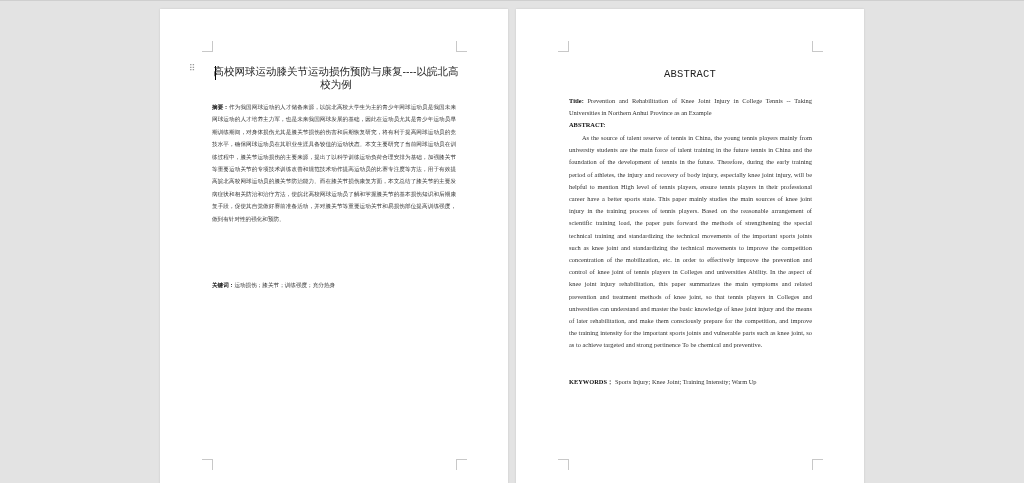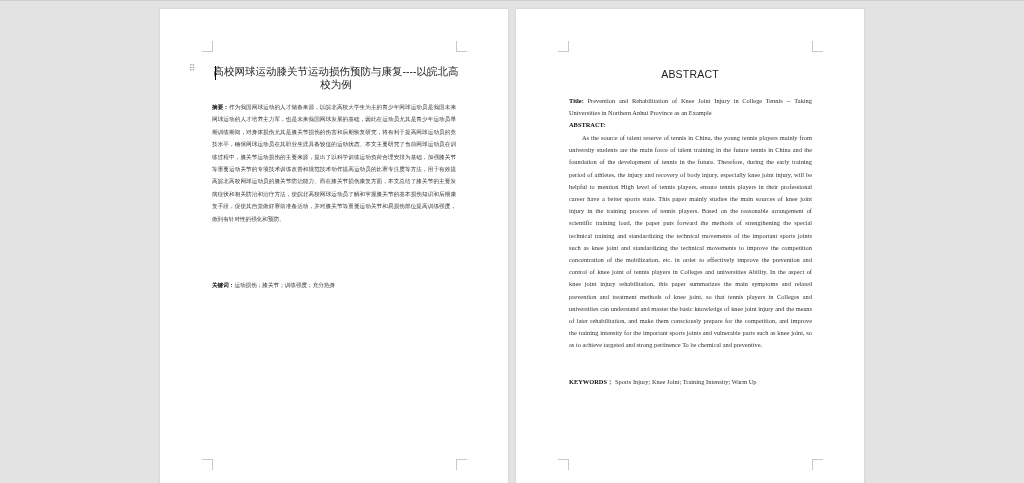--- a/index.html
+++ b/index.html
@@ -35,21 +35,21 @@
     text-align:justify; text-indent:0;
   }
   .cn-abstract b, .cn-kw b { font-weight:bold; color:#111; }
   .cn-kw {
     position:absolute; left:52px; top:271px; width:244px;
     font-family:"DejaVu Sans", sans-serif; font-size:5.6px; line-height:10px; color:#333;
   }
 
   .en-heading {
     position:absolute; left:0; top:59px; width:348px; text-align:center;
-    font-family:Liberation Sans, sans-serif; font-size:10.5px; color:#222; letter-spacing:0.2px;
+    font-family:Liberation Mono, monospace; font-size:10.5px; color:#222; letter-spacing:0.2px;
   }
   .en-title {
     position:absolute; left:53px; top:86px; width:243px;
     font-size:6.4px; line-height:12.2px; color:#333; text-align:justify;
   }
   .en-title b { color:#111; }
   .en-label {
     position:absolute; left:53px; top:112px; font-size:6.4px; font-weight:bold; color:#111;
   }
   .en-body {

